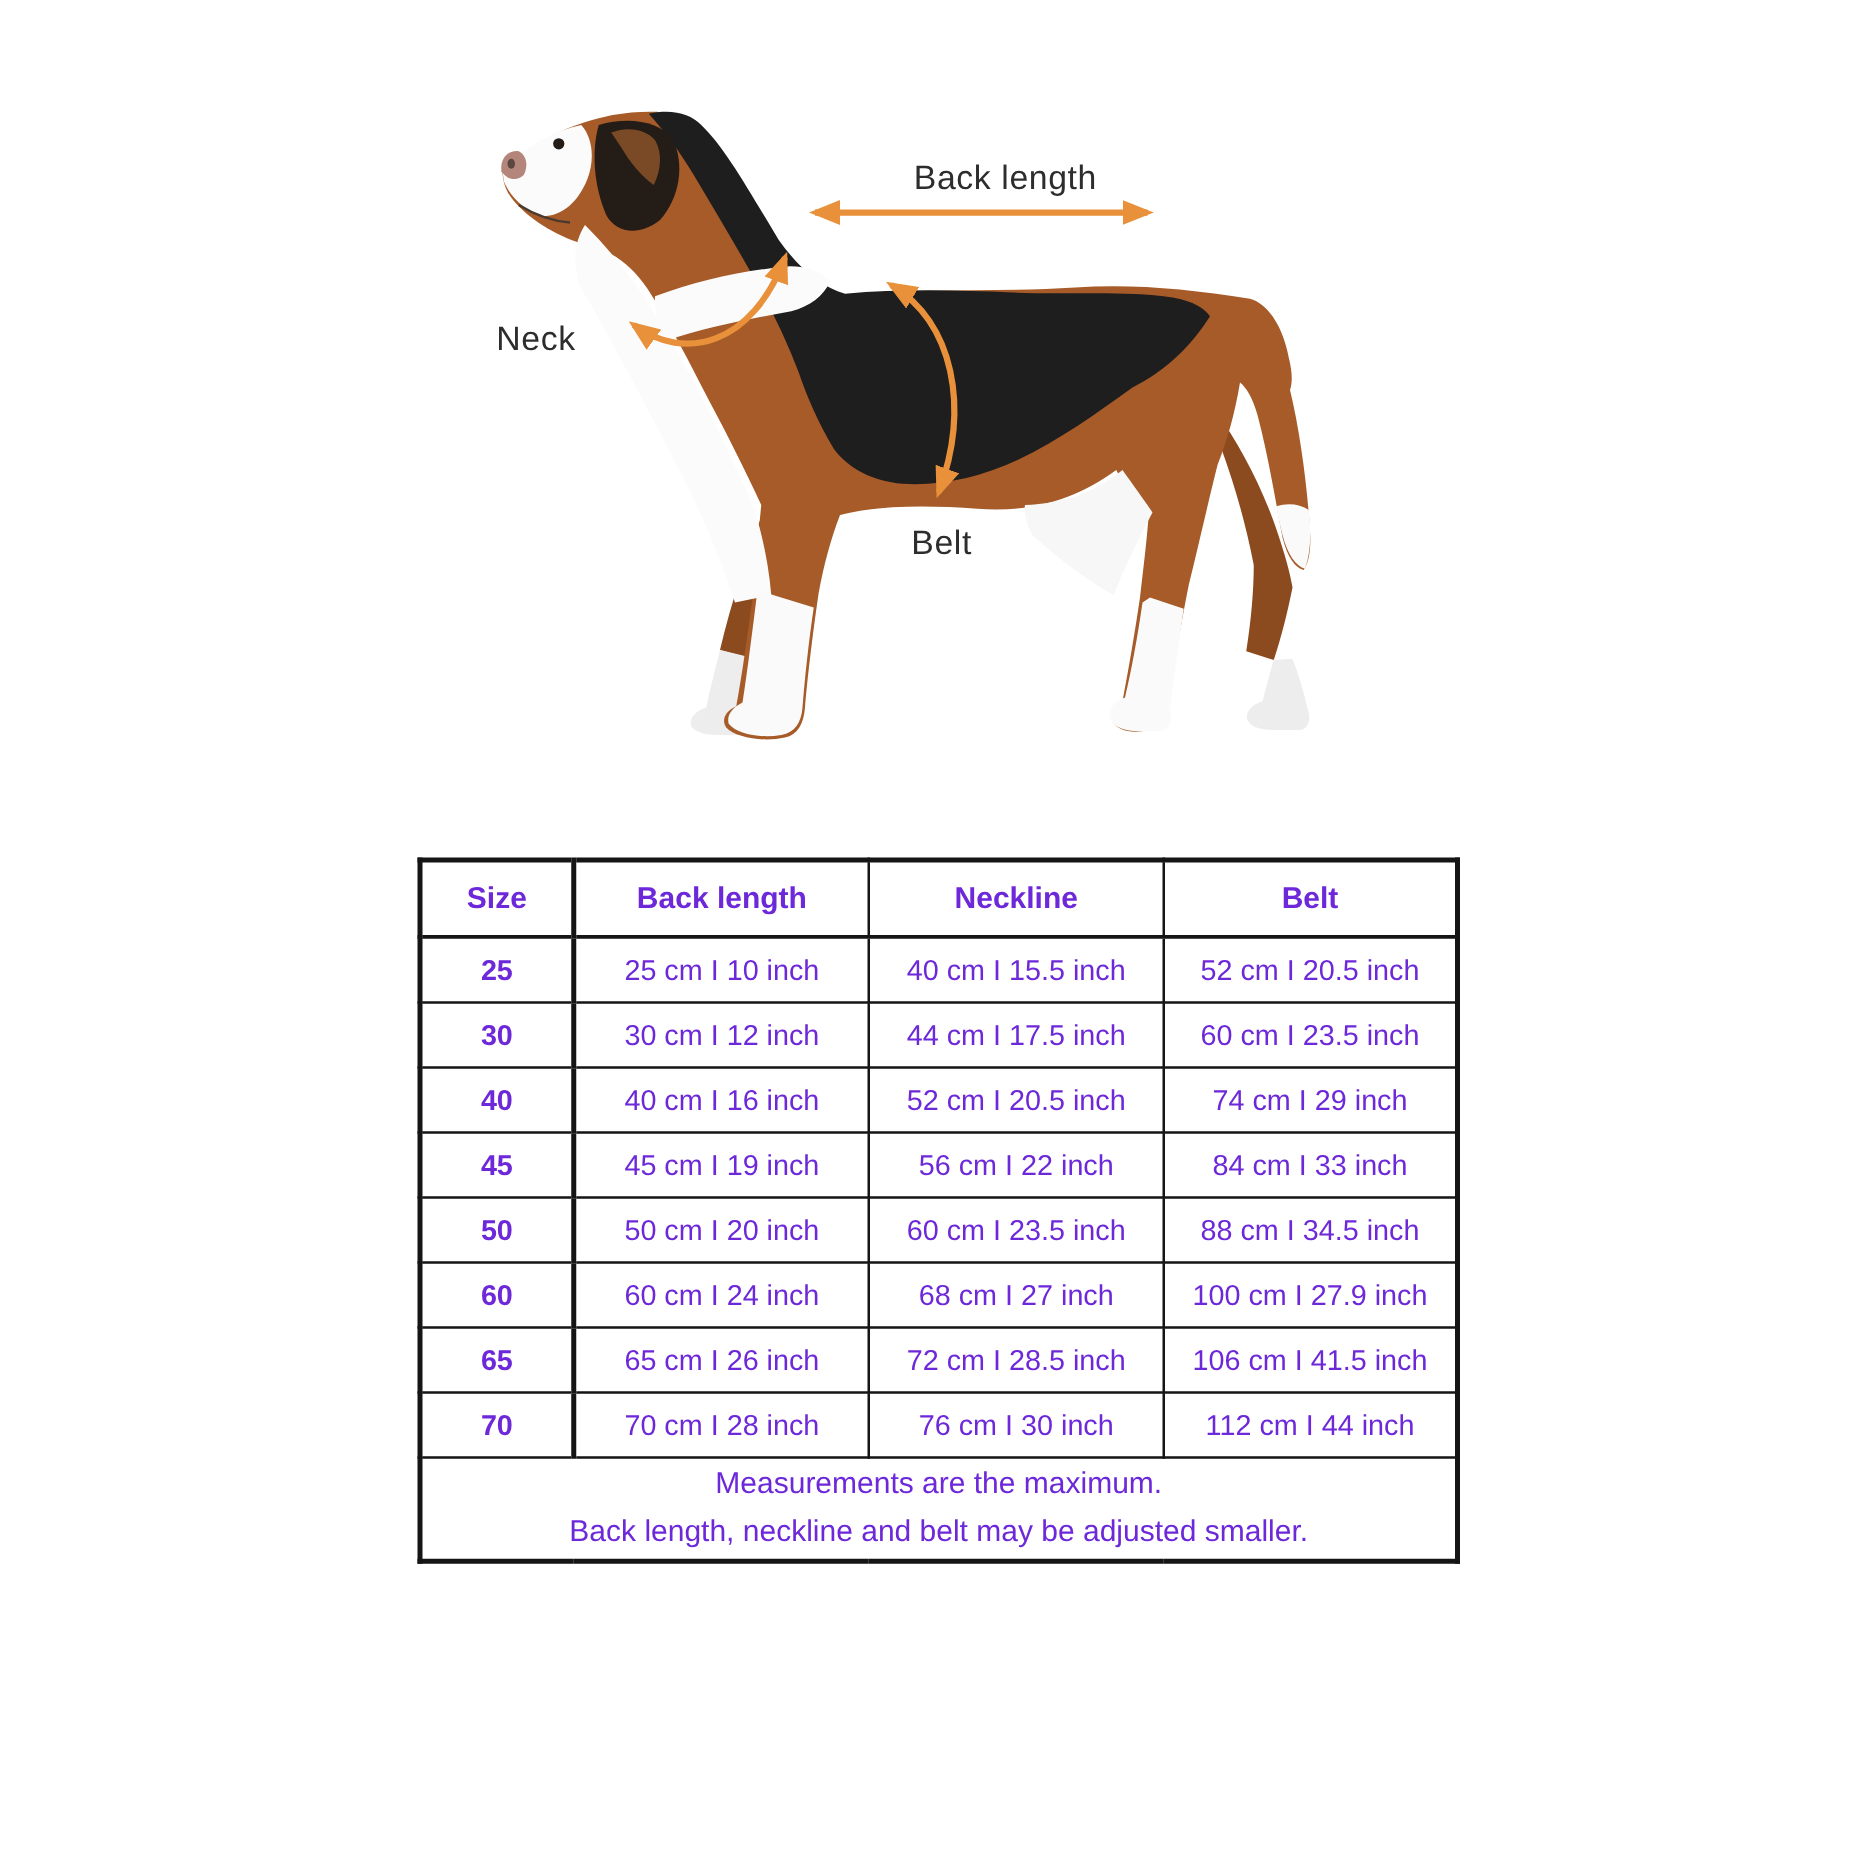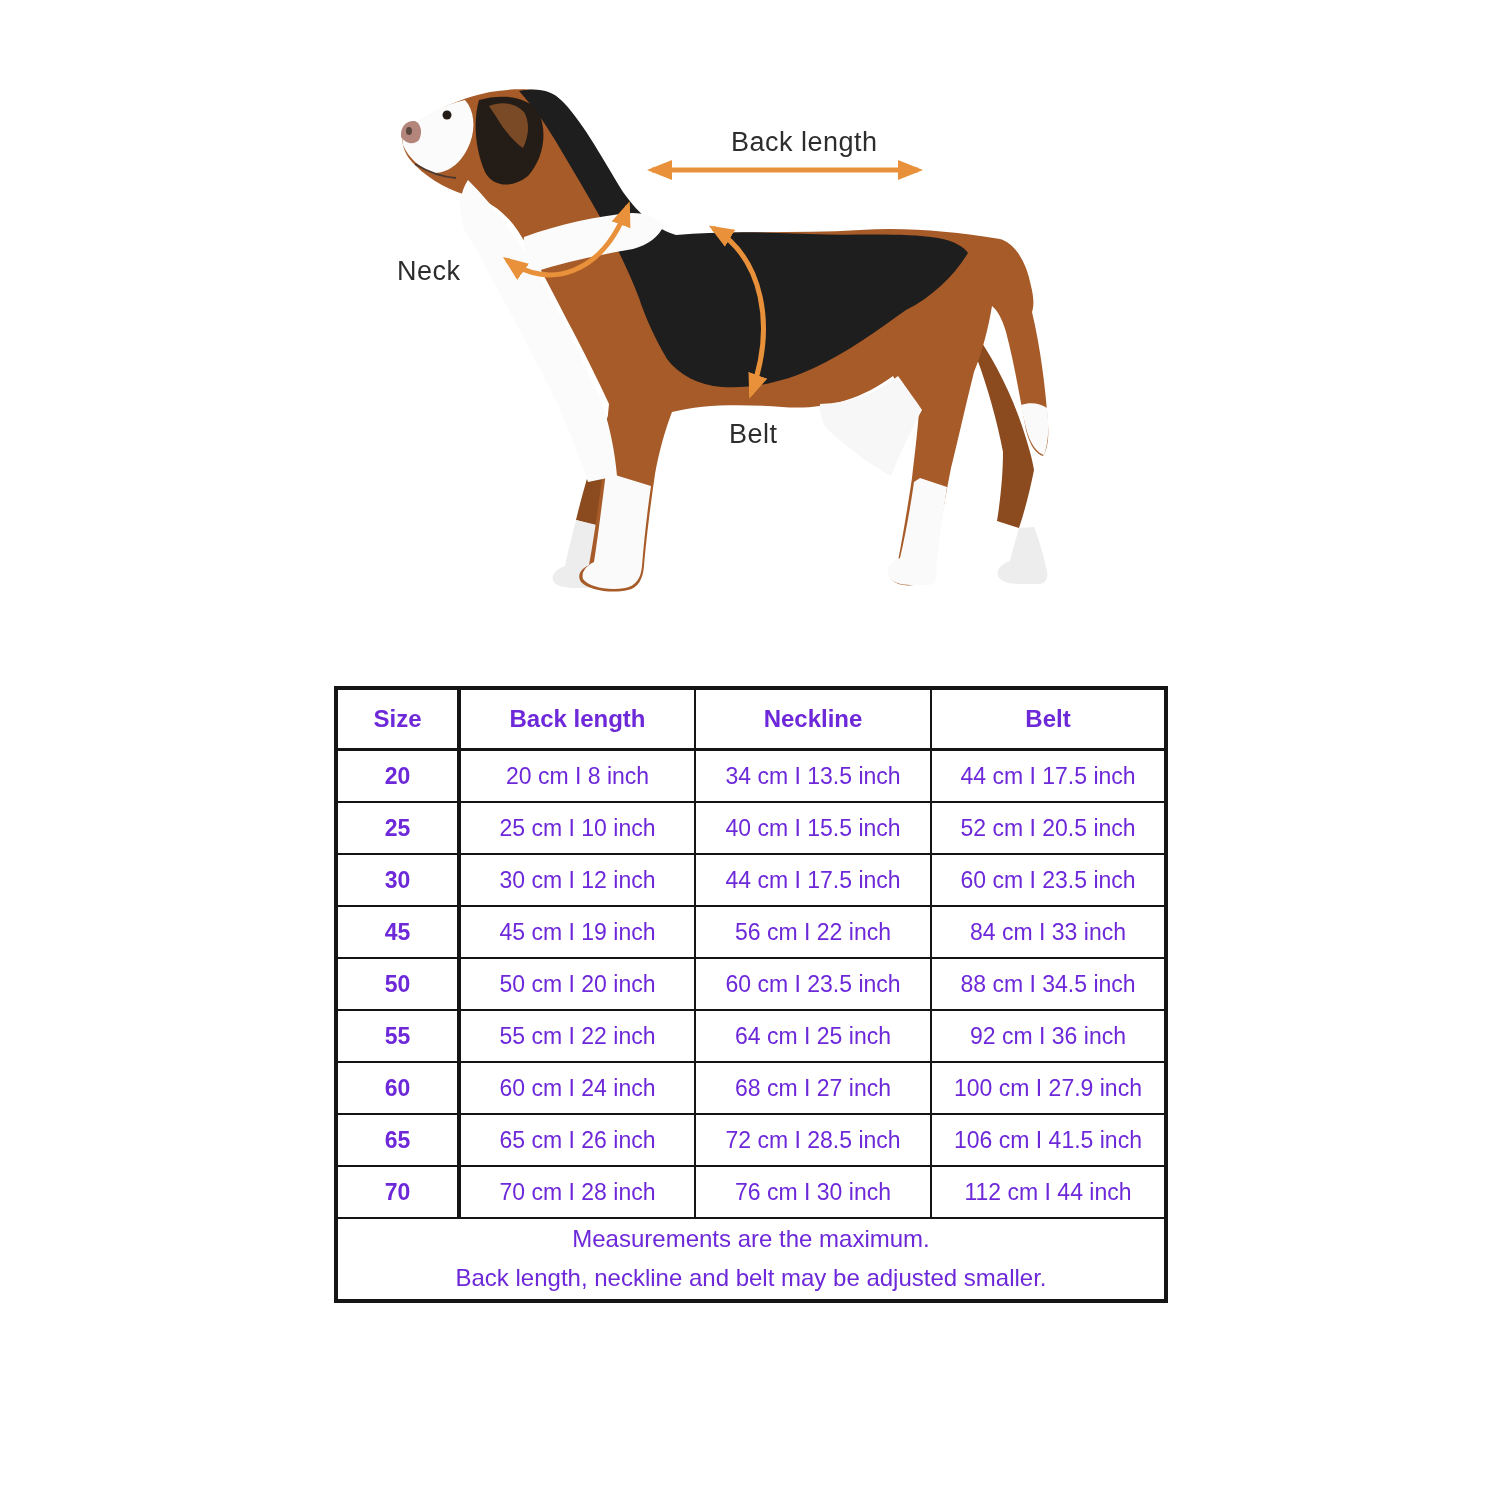--- a/index.html
+++ b/index.html
@@ -153,54 +153,48 @@
         <col style="width:235px">
     </colgroup>
     <tbody>
       <tr>
         <th class="col-size">Size</th>
         <th>Back length</th>
         <th>Neckline</th>
         <th>Belt</th>
       </tr>
       <tr>
-        <td class="col-size">20</td>
-        <td>20 cm I 8 inch</td>
-        <td>34 cm I 13.5 inch</td>
-        <td>44 cm I 17.5 inch</td>
-      </tr>
-      <tr>
         <td class="col-size">25</td>
         <td>25 cm I 10 inch</td>
         <td>40 cm I 15.5 inch</td>
         <td>52 cm I 20.5 inch</td>
       </tr>
       <tr>
         <td class="col-size">30</td>
         <td>30 cm I 12 inch</td>
         <td>44 cm I 17.5 inch</td>
         <td>60 cm I 23.5 inch</td>
       </tr>
       <tr>
+        <td class="col-size">40</td>
+        <td>40 cm I 16 inch</td>
+        <td>52 cm I 20.5 inch</td>
+        <td>74 cm I 29 inch</td>
+      </tr>
+      <tr>
         <td class="col-size">45</td>
         <td>45 cm I 19 inch</td>
         <td>56 cm I 22 inch</td>
         <td>84 cm I 33 inch</td>
       </tr>
       <tr>
         <td class="col-size">50</td>
         <td>50 cm I 20 inch</td>
         <td>60 cm I 23.5 inch</td>
         <td>88 cm I 34.5 inch</td>
-      </tr>
-      <tr>
-        <td class="col-size">55</td>
-        <td>55 cm I 22 inch</td>
-        <td>64 cm I 25 inch</td>
-        <td>92 cm I 36 inch</td>
       </tr>
       <tr>
         <td class="col-size">60</td>
         <td>60 cm I 24 inch</td>
         <td>68 cm I 27 inch</td>
         <td>100 cm I 27.9 inch</td>
       </tr>
       <tr>
         <td class="col-size">65</td>
         <td>65 cm I 26 inch</td>

